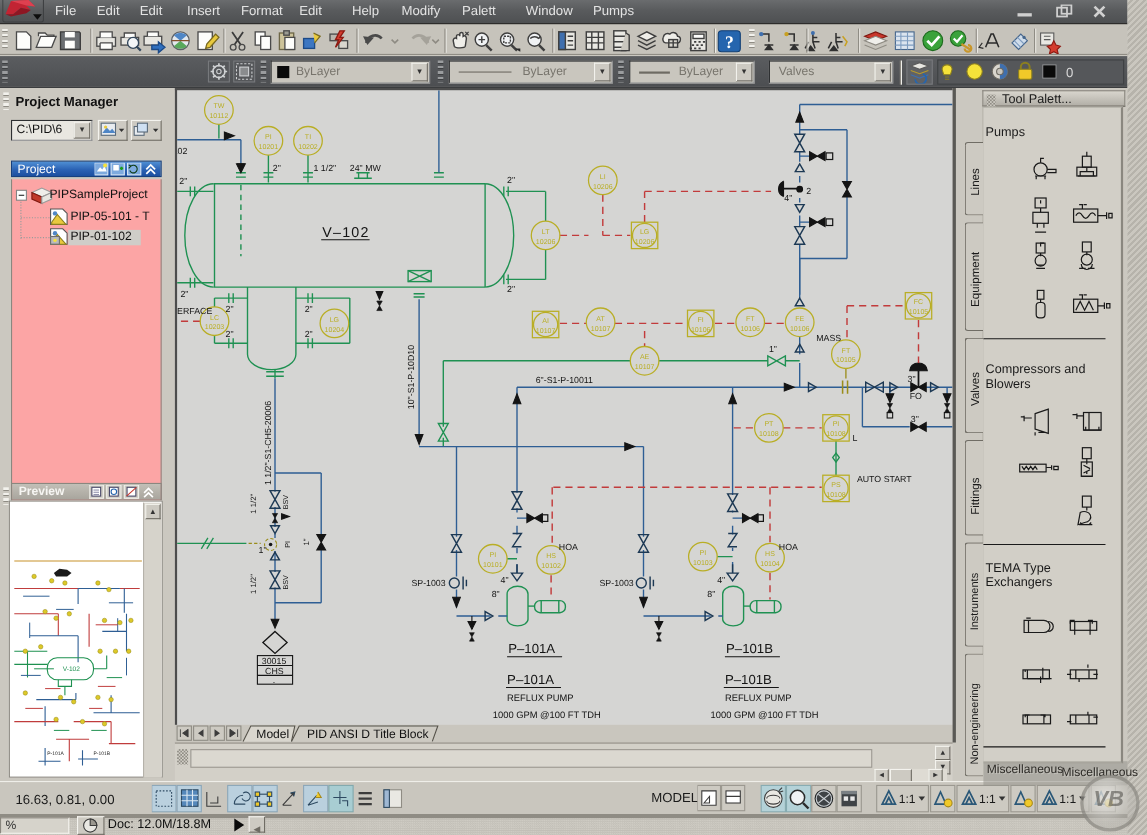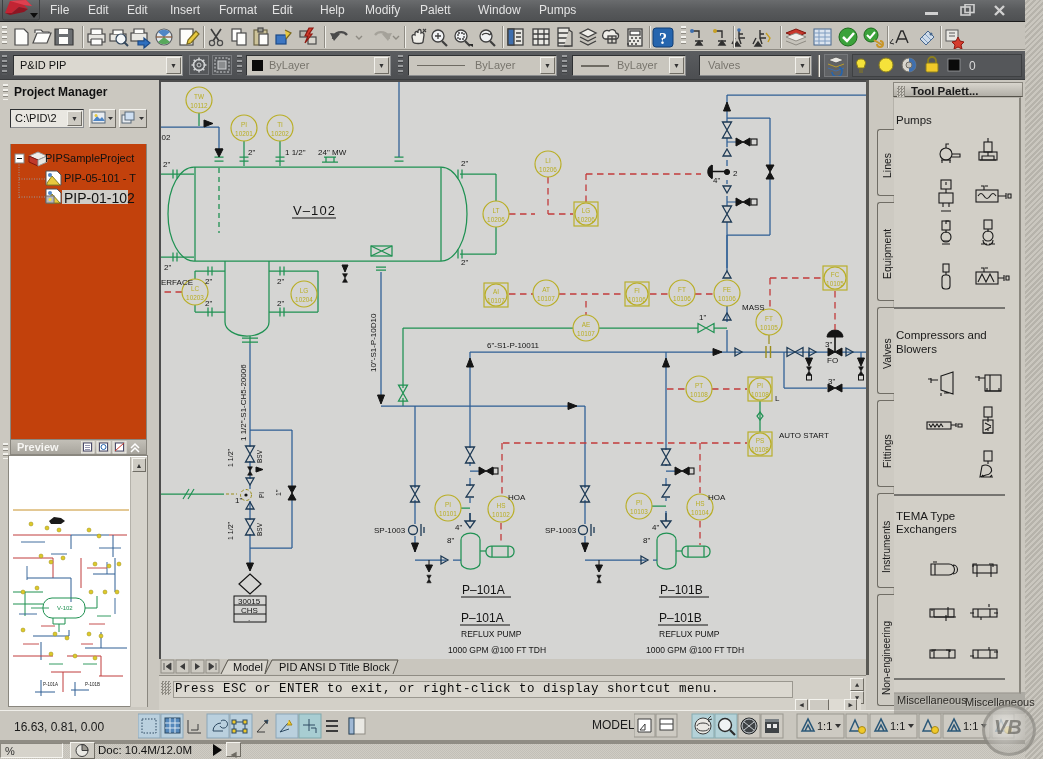--- a/index.html
+++ b/index.html
@@ -209,24 +209,20 @@
 <div class="tsep" style="left:502px;top:4px"></div>
 <div class="tsep" style="left:649px;top:4px"></div>
 <div class="grip" style="left:681px;top:4px"></div>
 <div class="tsep" style="left:733px;top:4px"></div>
 <div class="tsep" style="left:780px;top:4px"></div>
 <div class="tsep" style="left:887px;top:4px"></div>
 <div class="tsep" style="left:940px;top:4px"></div>
 </div>
 <div id="tb2" class="abs">
 <div class="grip" style="left:2px;top:4px;background:repeating-linear-gradient(180deg,#9a9c9e 0 2px,#3e4042 2px 3px,#55575a 3px 5px)"></div>
-<div class="combo" style="left:13px;top:4px;width:170px;background:#dbd8d0;color:#111">
-        <span style="position:absolute;left:6px;top:3px">P&amp;ID PIP</span>
-        <span class="cb">▼</span>
-      </div>
 <div class="abs" style="left:189px;top:4px;width:20px;height:20px;border:1px solid #77797c;background:#55575a"><svg width="18" height="18" viewBox="0 0 18 18">
           <circle cx="9" cy="9" r="5.5" fill="none" stroke="#cfd1d3" stroke-width="1.5"></circle>
           <circle cx="9" cy="9" r="2" fill="none" stroke="#cfd1d3"></circle>
           <g stroke="#cfd1d3" stroke-width="1.5">
             <path d="M9 1.5 v3 M9 13.5 v3 M1.5 9 h3 M13.5 9 h3 M3.7 3.7 l2.1 2.1 M12.2 12.2 l2.1 2.1 M14.3 3.7 l-2.1 2.1 M5.8 12.2 l-2.1 2.1"></path>
           </g>
         </svg></div>
 <div class="abs" style="left:212px;top:4px;width:20px;height:20px;border:1px solid #77797c;background:#55575a"><svg width="18" height="18" viewBox="0 0 18 18">
           <rect x="2" y="2" width="14" height="14" fill="none" stroke="#cfd1d3" stroke-dasharray="2 1.5"></rect>
           <rect x="5" y="5" width="8" height="8" fill="#8a8c8e" stroke="#cfd1d3"></rect>
@@ -274,21 +270,21 @@
 <rect x="95" y="4" width="12" height="12" fill="#0a0a0a" stroke="#9a9c9e" stroke-width="0.8"></rect>
 <text x="116" y="15" font-size="12" fill="#d8d8d8" font-family="Liberation Sans,sans-serif">0</text>
 </g>
 </svg>
 </div>
 </div>
 <div id="leftpanel" class="abs">
 <div class="abs" style="left:3px;top:4px;width:5px;height:16px;background:repeating-linear-gradient(180deg,#f2f1ec 0 2px,#8f8c84 2px 3px,#cbc8c0 3px 5px)"></div>
 <div class="abs" style="left:14px;top:5px;font-size:12px;font-weight:bold;color:#111">Project Manager</div>
 <div class="combo" style="left:10px;top:29px;width:74px;height:19px;background:#e9e7e1;color:#111">
-        <span style="position:absolute;left:4px;top:2px;font-size:11px">C:\PID\2</span>
+        <span style="position:absolute;left:4px;top:2px;font-size:11px">C:\PID\6</span>
         <span class="cb" style="height:15px;line-height:14px">▼</span>
       </div>
 <div class="raise abs" style="left:89px;top:29px;width:27px;height:19px;background:#cdcac2"><svg width="25" height="17" viewBox="0 0 25 17">
           <rect x="2" y="2" width="13" height="11" fill="#e8ecf0" stroke="#5a6a7a"></rect>
           <path d="M3 11 l4 -5 3 3 2 -2 3 4 z" fill="#4f86c6"></path>
           <circle cx="6" cy="5.5" r="1.5" fill="#e8c93e"></circle>
           <path d="M18 7 l2.5 3 2.5 -3 z" fill="#333"></path>
         </svg></div>
 <div class="raise abs" style="left:119px;top:29px;width:28px;height:19px;background:#cdcac2"><svg width="26" height="17" viewBox="0 0 26 17">
           <rect x="2" y="5" width="9" height="8" fill="#e8ecf0" stroke="#5a6a7a"></rect>
@@ -302,21 +298,21 @@
           <path d="M2 8 l3 -4 2 2 2 -3 2 5 z" fill="#fff"></path>
           <circle cx="9.5" cy="2.5" r="1.8" fill="#f5e23a"></circle>
   <rect x="15" y="0" width="12" height="11" fill="#7eaade" stroke="#dce8f6"></rect>
           <rect x="17" y="2" width="5" height="5" fill="#fff"></rect>
           <path d="M23 5 h3 m-1.5 -1.5 v3" stroke="#1a9c1a" stroke-width="1.5"></path>
   <rect x="30" y="0" width="12" height="11" fill="#7eaade" stroke="#dce8f6"></rect>
           <path d="M33 3 a3.5 3.5 0 1 1 -1 4 m1 -4 l-2 -1 m2 1 l-2 2" stroke="#0f3c14" fill="none"></path>
   <path d="M47 6 l4 -4 4 4 m-8 4 l4 -4 4 4" stroke="#fff" stroke-width="1.6" fill="none"></path>
  </svg>
 </div>
-<div class="abs" style="left:10px;top:64px;width:137px;height:352px;background:#c2410c;border:1px solid #8a877f;border-top:none">
+<div class="abs" style="left:10px;top:83px;width:137px;height:352px;background:#fca5a5;border:1px solid #8a877f;border-top:none">
  <svg class="abs" style="left:0;top:0" width="135" height="150" viewBox="0 0 135 150">
   <g stroke="#9a9a9a" stroke-dasharray="1 1.5" fill="none">
             <path d="M8 18 v36 M8 35 h26 M8 53 h26"></path>
           </g>
   <rect x="4" y="10" width="9" height="9" fill="#fff" stroke="#848484"></rect>
           <path d="M6 14.5 h5" stroke="#111"></path>
   <g transform="translate(16,6)">
             <path d="M2 6 l9 -4 9 4 -9 4 z" fill="#efeeea" stroke="#9a9a9a"></path>
             <path d="M2 6 v6 l9 4 v-6 z" fill="#c0392b" stroke="#7e170f"></path>
             <path d="M20 6 v6 l-9 4 v-6 z" fill="#e8e6e1" stroke="#9a9a9a"></path>
@@ -330,21 +326,21 @@
             <path d="M1 1 h11 l4 4 v10 h-15 z" fill="#fff" stroke="#555"></path>
             <path d="M2 13 l5 -7 8 9 h-13 z" fill="#e8c93e" stroke="#8c7f1e"></path>
             <circle cx="5" cy="5" r="2" fill="#4f86c6"></circle>
             <rect x="1" y="8" width="8" height="7" fill="#b9babc" stroke="#6f6f6f"></rect>
             <circle cx="5" cy="11.5" r="1.5" fill="#f5e23a"></circle>
           </g>
  </svg>
  <div class="abs" style="left:34px;top:8px;font-size:11px;color:#111">PIPSampleProject</div>
  <div class="abs" style="left:53px;top:28px;font-size:11px;color:#111">PIP-05-101 - T</div>
  <div class="abs" style="left:51px;top:46px;width:66px;height:14px;background:#cfcdc8"></div>
- <div class="abs" style="left:53px;top:46px;font-size:14px;color:#111">PIP-01-102</div>
+ <div class="abs" style="left:53px;top:46px;font-size:11px;color:#111">PIP-01-102</div>
 </div>
 <div class="abs" style="left:3px;top:363px;width:5px;height:16px;background:repeating-linear-gradient(180deg,#f2f1ec 0 2px,#8f8c84 2px 3px,#cbc8c0 3px 5px)"></div>
 <div class="abs" style="left:10px;top:359px;width:137px;height:16px;background:linear-gradient(180deg,#c2bfb7,#a8a59d);border:1px solid #8a877f">
  <span style="position:absolute;left:6px;top:1px;font-size:11px;font-weight:bold;color:#f6f5f2">Preview</span>
  <svg class="abs" style="right:3px;top:1px" width="62" height="13" viewBox="0 0 62 13">
   <rect x="0" y="0" width="13" height="12" fill="#cdcac2" stroke="#f2f1ec"></rect>
           <rect x="2.5" y="2" width="8" height="8" fill="#fff" stroke="#4a4a6a"></rect>
           <path d="M4 4.5 h5 M4 6.5 h5 M4 8.5 h5" stroke="#7a7a9a" stroke-width="0.8"></path>
   <rect x="16" y="0" width="13" height="12" fill="#cdcac2" stroke="#f2f1ec"></rect>
           <rect x="18.5" y="2" width="8" height="8" fill="#fff" stroke="#4a4a6a"></rect>
@@ -785,36 +781,35 @@
 <path d="M62 15 l7 -14 h40 l-3 14" fill="#d9d6ce" stroke="#55524a"></path>
 <path d="M106 15 l7 -14 h126 l-5 14" fill="#cdcac2" stroke="#55524a"></path>
 <text x="74" y="12" font-size="11" fill="#111" font-family="Liberation Sans,sans-serif">Model</text>
 <text x="120" y="12" font-size="11" fill="#111" font-family="Liberation Sans,sans-serif">PID ANSI D Title Block</text>
 </g>
 </svg>
 </div>
 <div id="cmdline" class="abs">
 <div class="abs" style="left:2px;top:5px;width:10px;height:14px;background:repeating-conic-gradient(#8f8c84 0% 25%,#d3d0c8 0% 50%) 0 0/3px 3px"></div>
 <div class="abs" style="left:14px;top:5px;width:620px;height:17px;border:1px solid #9a978f;background:#dbd8d0"></div>
-      <div class="abs" style="left:16px;top:6px;font-size:12.5px;letter-spacing:0.5px;color:#0a0a0a">Press ESC or ENTER to exit, or right-click to display shortcut menu.</div>
 
 <div class="raise abs" style="left:691px;top:2px;width:14px;height:13px;background:#cdcac2;font-size:7px;text-align:center;line-height:12px;color:#333">▲</div>
 <div class="raise abs" style="left:691px;top:15px;width:14px;height:13px;background:#cdcac2;font-size:7px;text-align:center;line-height:12px;color:#333">▼</div>
 <div class="abs" style="left:636px;top:23px;width:66px;height:12px;background:#dedbd3">
 <div class="raise abs" style="left:0;top:0;width:13px;height:12px;background:#cdcac2;font-size:7px;text-align:center;line-height:11px;color:#333">◀</div>
 <div class="raise abs" style="left:49px;top:0;width:13px;height:12px;background:#cdcac2;font-size:7px;text-align:center;line-height:11px;color:#333">▶</div>
 <div class="raise abs" style="left:14px;top:0;width:20px;height:12px;background:#cdcac2"></div>
 </div>
 </div>
 <div id="palette" class="abs">
 
 <div class="abs" style="left:0;top:0;width:3px;height:595px;background:#5a5955"></div>
 <div class="abs" style="left:27px;top:2px;width:130px;height:15px;background:linear-gradient(180deg,#d8d5cd,#b2afa7);border:1px solid #8a877f;border-bottom:1px solid #55524a">
  <div class="abs" style="left:3px;top:3px;width:8px;height:11px;background:repeating-conic-gradient(#8f8c84 0% 25%,#cdcac2 0% 50%) 0 0/3px 3px"></div>
- <span class="abs" style="left:17px;top:2px;font-size:11.5px;font-weight:bold;color:#1a1a1a">Tool Palett...</span>
+ <span class="abs" style="left:17px;top:2px;font-size:11.5px;font-weight:normal;color:#1a1a1a">Tool Palett...</span>
 </div>
 <div class="abs" style="left:27px;top:17px;width:128px;height:597px;background:#d2cfc7;border:1px solid #b5b2aa;border-right:2px solid #8a877f"></div>
 
 <div class="abs" style="left:11px;top:49px;width:17px;height:67px;background:#cdcac2;border:1px solid #706d65;border-right:none;border-radius:3px 0 0 3px">
         <span style="position:absolute;left:3px;top:48px;transform:rotate(-90deg);transform-origin:0 0;font-size:10.5px;color:#1a1a1a;white-space:nowrap">Lines</span>
       </div>
 <div class="abs" style="left:11px;top:122px;width:17px;height:99px;background:#cdcac2;border:1px solid #706d65;border-right:none;border-radius:3px 0 0 3px">
         <span style="position:absolute;left:3px;top:76px;transform:rotate(-90deg);transform-origin:0 0;font-size:10.5px;color:#1a1a1a;white-space:nowrap">Equipment</span>
       </div>
 <div class="abs" style="left:11px;top:227px;width:17px;height:87px;background:#cdcac2;border:1px solid #706d65;border-right:none;border-radius:3px 0 0 3px">
@@ -1044,21 +1039,21 @@
 <div id="bottombar" class="abs">
 <div class="abs" style="left:0;top:0;width:1043px;height:4px;background:#8f8c84"></div>
 <div class="abs" style="left:0;top:4px;width:1043px;height:15px;background:repeating-conic-gradient(#cfccc4 0% 25%,#c2bfb7 0% 50%) 0 0/2px 2px"></div>
 <div class="sunk abs" style="left:0;top:3px;width:63px;height:15px;background:#d6d3cb">
         <span style="position:absolute;left:4px;top:1px;font-size:11px;color:#333">%</span>
       </div>
 <div class="raise abs" style="left:70px;top:2px;width:25px;height:17px;background:#cdcac2"><svg width="23" height="15" viewBox="0 0 23 15">
           <circle cx="11" cy="7.5" r="6" fill="#e9e8e3" stroke="#3c3c3c"></circle>
           <path d="M11 7.5 V1.5 A6 6 0 0 1 17 7.5 z" fill="#9a978f" stroke="#3c3c3c"></path>
         </svg></div>
-<div class="abs" style="left:98px;top:4px;font-size:11.5px;color:#111">Doc: 10.4M/12.0M</div>
+<div class="abs" style="left:98px;top:4px;font-size:11.5px;color:#111">Doc: 12.0M/18.8M</div>
 <svg class="abs" style="left:210px;top:3px" width="14" height="14" viewBox="0 0 14 14">
         <path d="M3 1 l9 6 -9 6 z" fill="#0a0a0a"></path>
       </svg>
 <div class="raise abs" style="left:226px;top:2px;width:15px;height:15px;background:#cdcac2;text-align:center"><span style="font-size:8px;color:#6e6b63;line-height:13px">◀</span></div>
 <svg class="abs" style="left:1026px;top:3px" width="16" height="16" viewBox="0 0 16 16">
         <path d="M14 2 L2 14 M14 7 L7 14 M14 12 L12 14" stroke="#9a978f" stroke-width="1.5"></path>
       </svg>
 </div>
 <div id="righthatch" class="abs"></div>
 </div>

